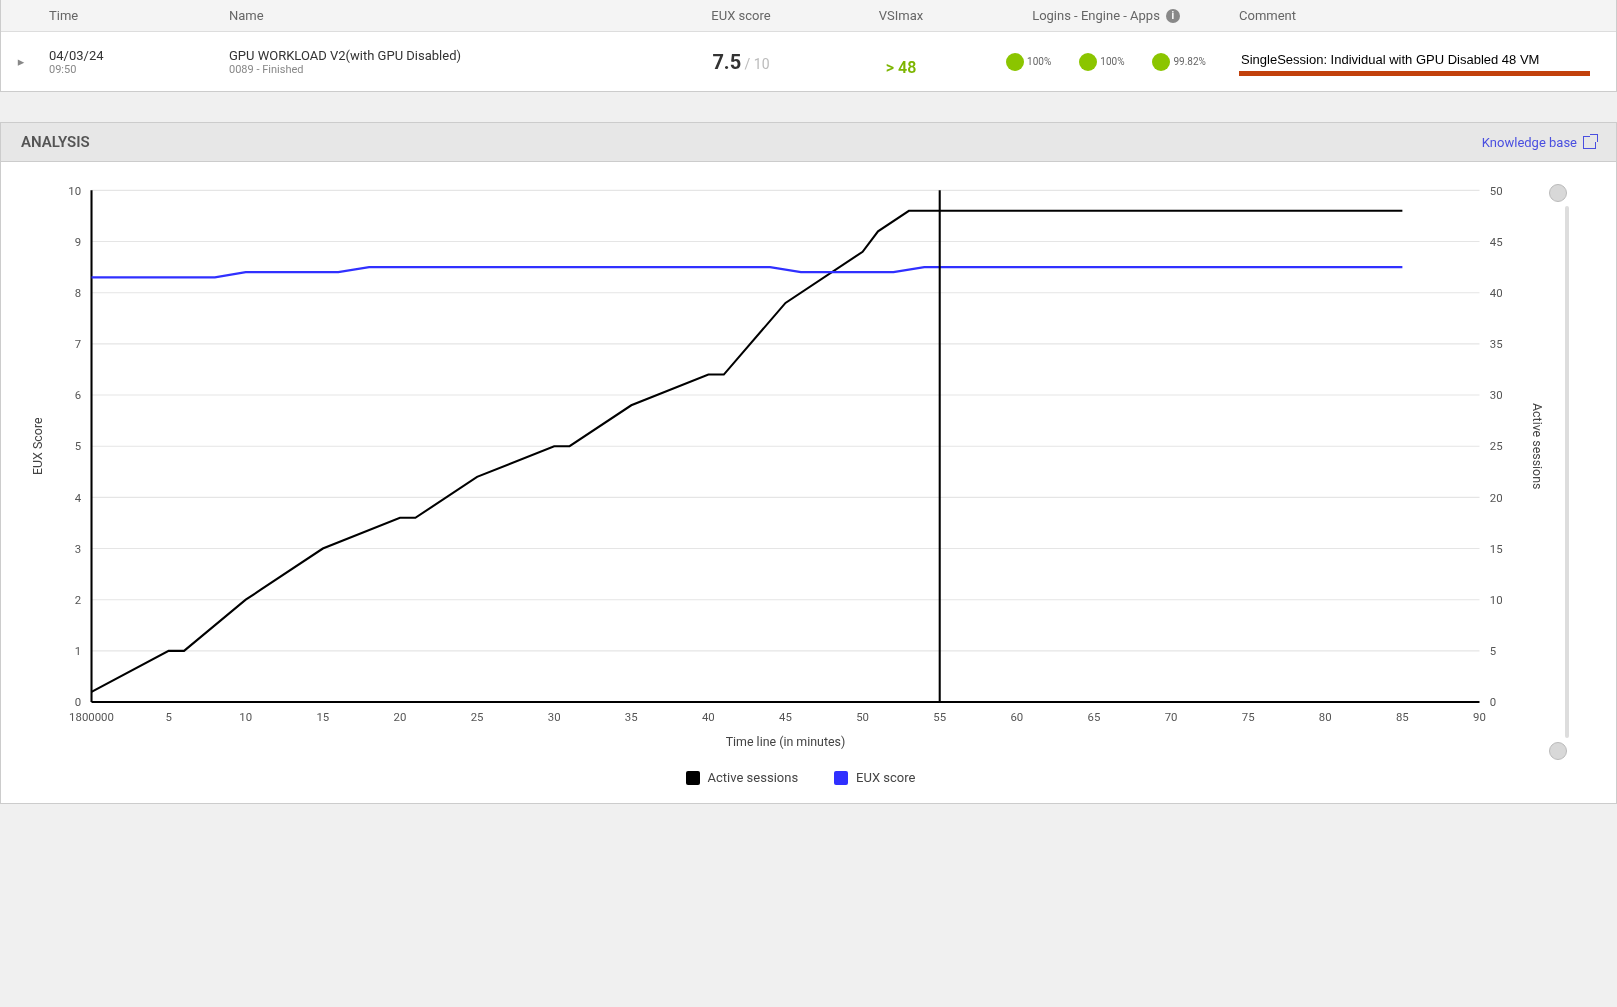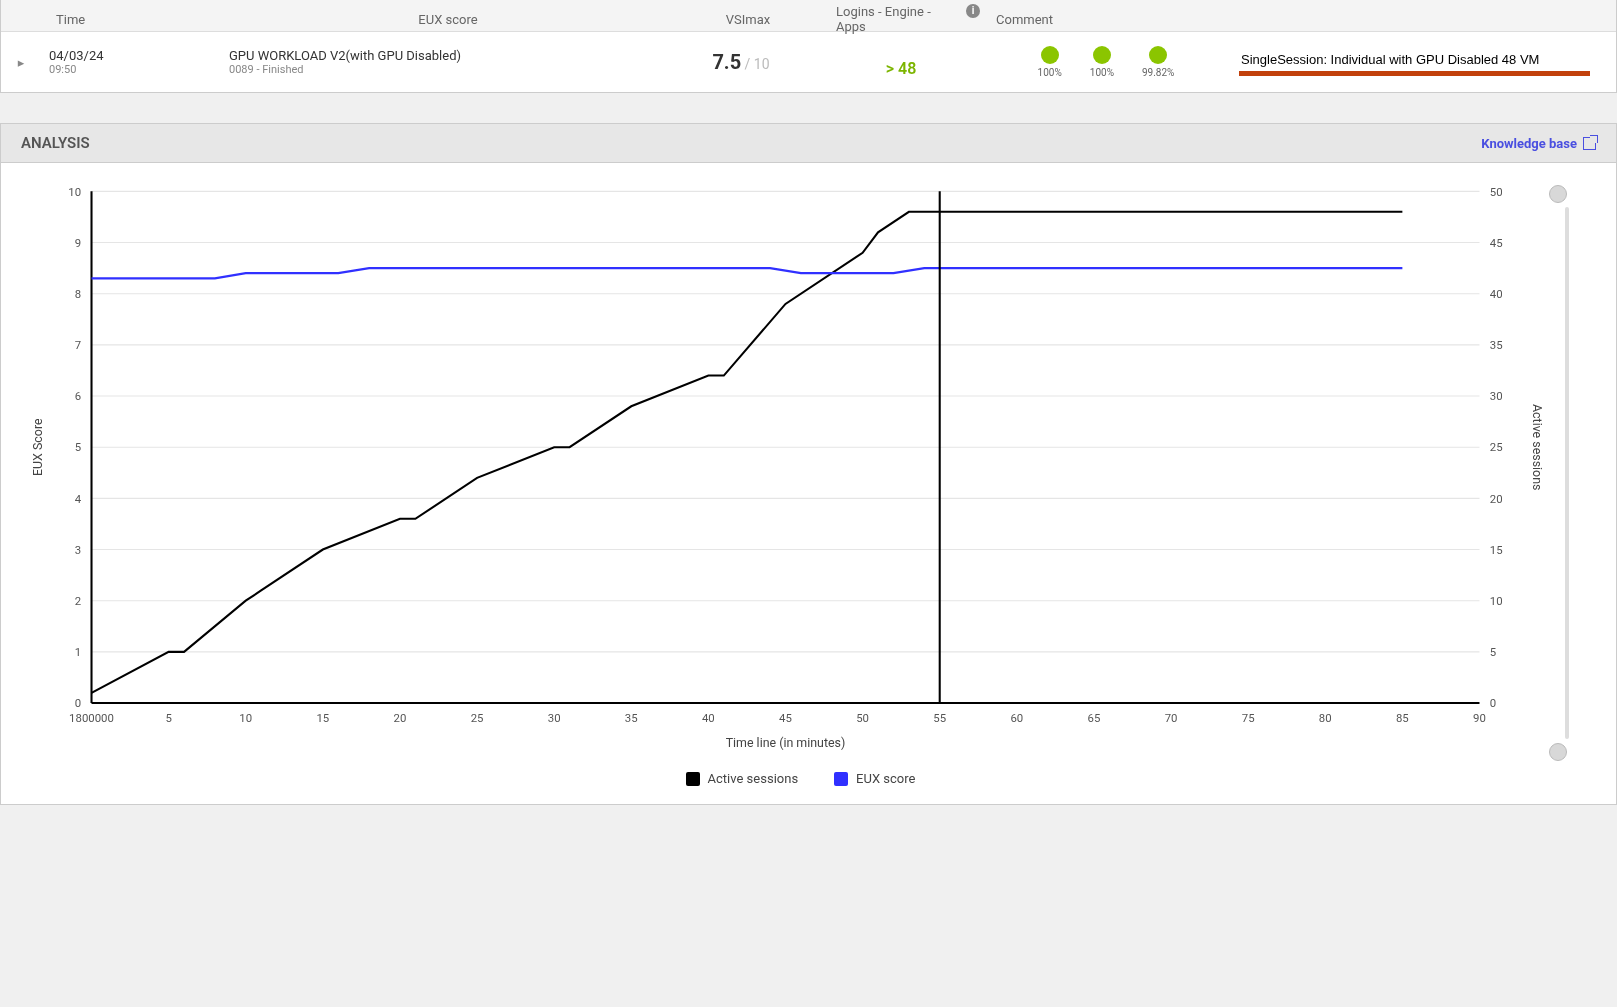--- a/index.html
+++ b/index.html
@@ -26,61 +26,60 @@
   .data-table {
     background: #fff;
     border: 1px solid #ccc;
     border-top: none;
     font-size: 13px;
   }
   .thead-row, .tbody-row {
     display: grid;
     grid-template-columns: 40px 180px 440px 160px 160px 250px 1fr;
     align-items: center;
-    padding-left: 7px;
   }
   .thead-row {
     background: #f4f4f4;
     border-bottom: 1px solid #ddd;
     color: #666;
     font-size: 13px;
     height: 32px;
   }
   .thead-row > div, .tbody-row > div { padding: 4px 8px; }
   .tbody-row { padding: 10px 0; }
   .chevron-cell { text-align: center; color: #888; cursor: pointer; }
   .time-cell .date { font-size: 13px; color: #333; }
   .time-cell .time { font-size: 11px; color: #888; }
   .name-cell .nm { font-size: 13px; color: #333; }
   .name-cell .sub { font-size: 11px; color: #888; }
   .eux-cell { text-align: center; }
   .eux-cell .big { font-size: 20px; font-weight: 700; color: #333; }
   .eux-cell .small { font-size: 14px; color: #bbb; }
   .vsi-cell { text-align: center; font-size: 16px; font-weight: 600; color: #7cb500; margin-top: 12px; }
   .status-cell { display: flex; justify-content: center; gap: 28px; }
-  .dot-wrap { display: flex; flex-direction: column; align-items: center; gap: 3px; }
+  .dot-wrap { display: flex; flex-direction: row; align-items: center; gap: 3px; }
   .dot { width: 18px; height: 18px; border-radius: 50%; background: #8bc500; }
   .pct { font-size: 10px; color: #666; }
-  .status-head { display:flex; align-items:flex-start; justify-content:center; gap:6px; }
+  .status-head { display:flex; align-items:center; justify-content:center; gap:6px; }
   .info-ic { width:14px; height:14px; border-radius:50%; background:#888; color:#fff; font-size:10px; line-height:14px; text-align:center; font-weight:bold; }
   .comment-cell .cinput {
     border: none; border-bottom: 5px solid #c2410c;
     width: 95%; font-size: 13px; padding: 4px 2px; background: transparent;
   }
 
   
   .analysis-hdr {
     margin-top: 30px;
     display: flex; justify-content: space-between; align-items: center;
     background: #e7e7e7;
     border: 1px solid #ccc;
     padding: 10px 20px;
     font-size: 15px; font-weight: 600; color: #555; gap: 19px;
   }
-  .kb-link { font-size: 13px; font-weight: 700; color: #4a4fe0; text-decoration: none; display:flex; align-items:center; gap:6px; cursor:pointer;padding-left:44px; }
+  .kb-link { font-size: 13px; font-weight: 400; color: #4a4fe0; text-decoration: none; display:flex; align-items:center; gap:6px; cursor:pointer;padding-left:44px; }
   .ext-ic { width:13px; height:13px; border: 1.5px solid #4a4fe0; position:relative; }
   .ext-ic::after { content:""; position:absolute; top:-3px; right:-3px; width:7px; height:7px; border-top:1.5px solid #4a4fe0; border-right:1.5px solid #4a4fe0; background:#e7e7e7;}
 
   .chart-box {
     background: #fff;
     border: 1px solid #ccc;
     border-top: none;
     padding: 18px 34px 18px 18px;
     position: relative;
   }
@@ -105,20 +104,21 @@
 </head>
 <body>
 
 <div class="page">
 
 
   <div class="data-table">
     <div class="thead-row">
       <div></div>
       <div>Time</div>
+      <div>Name</div>
       <div style="text-align:center">EUX score</div>
       <div style="text-align:center">VSImax</div>
       <div class="status-head">
         <span>Logins - Engine - Apps</span>
         <span class="info-ic">i</span>
       </div>
       <div>Comment</div>
     </div>
 
     <div class="tbody-row">

